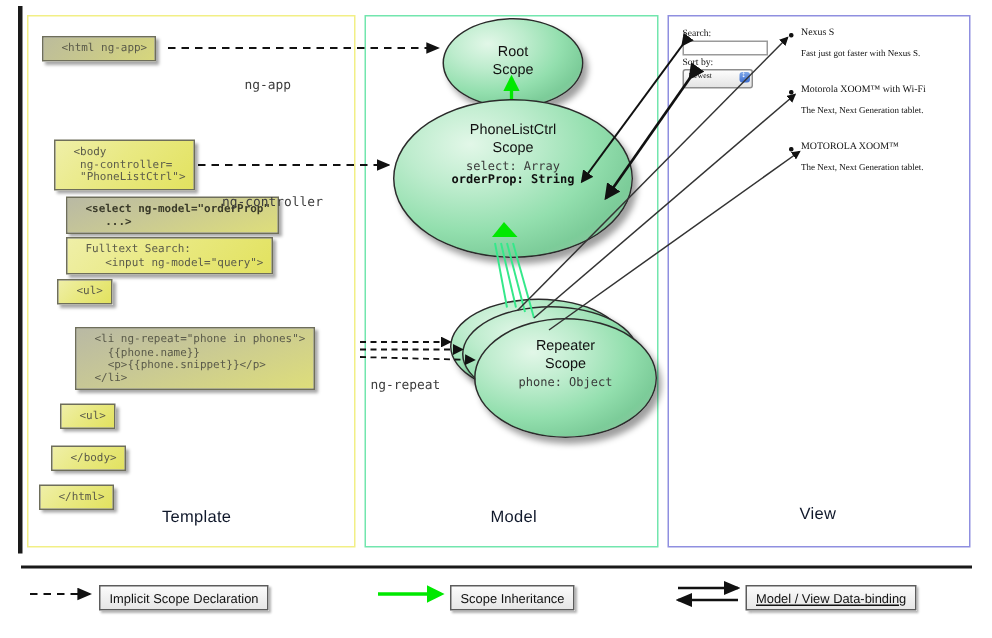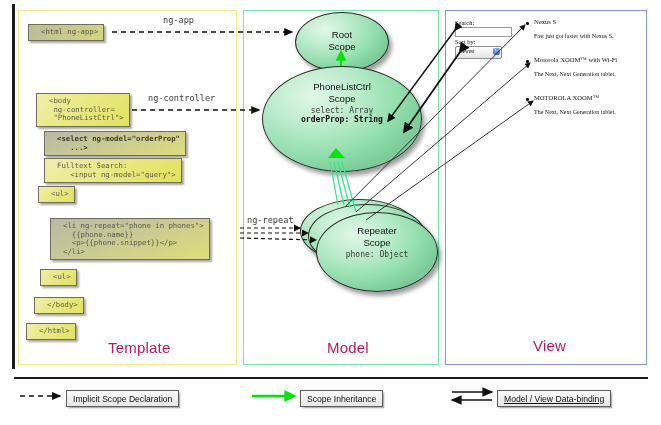--- a/index.html
+++ b/index.html
@@ -13,21 +13,21 @@
 
   
   .col{position:absolute;background:#ffffff;box-sizing:border-box;}
   .col.template{left:18px;  top:10px; width:219px; height:355px;
                  border:1.5px solid #f2ef86;}
   .col.model   {left:243px; top:10px; width:196px; height:355px;
                  border:1.5px solid #72e6ae;}
   .col.view    {left:445px; top:10px; width:202px; height:355px;
                  border:1.5px solid #8f8fe0;}
 
-  .col-label{position:absolute;font-size:15px;color:#be185d;
+  .col-label{position:absolute;font-size:11px;color:#0f172a;
              letter-spacing:.2px;white-space:nowrap;}
   .lbl-template{left:108px;top:339px;}
   .lbl-model{left:327px;top:339px;}
   .lbl-view{left:533px;top:337px;}
 
   
   .codebox{position:absolute;box-sizing:border-box;
            font-family:"DejaVu Sans Mono", monospace;
            font-size:7.3px;line-height:8.6px;color:#5a5a4a;
            border:1px solid #6e6e5a;
@@ -71,21 +71,21 @@
                  background:linear-gradient(#7fa7e8,#3f6fd0);border-radius:2px;}
   .vselect .knob:after{content:"\2195";position:absolute;left:1.4px;top:-1.6px;
                  font-size:5.6px;color:#fff;line-height:9px;}
   .phone-item{position:absolute;font-family:"Liberation Serif",serif;color:#111;}
   .phone-name{font-size:6.6px;white-space:nowrap;}
   .phone-snip{font-size:6px;white-space:nowrap;}
   .bullet{position:absolute;width:2.6px;height:2.6px;background:#111;border-radius:50%;}
 
   
   .arrow-label{position:absolute;font-family:"DejaVu Sans Mono", monospace;
-               font-size:8.6px;color:#3c3c3c;white-space:nowrap;}
+               font-size:8.6px;color:#3c3c3c;white-space:nowrap;margin-top:37px;}
   #lbl-ngapp{left:163px;top:15px;}
   #lbl-ngctrl{left:148px;top:93px;}
   #lbl-ngrep{left:247px;top:215px;}
 
   
   .legend-rule{position:absolute;left:14px;top:377px;width:634px;height:2px;
                background:#1a1a1a;}
   .legend-box{position:absolute;box-sizing:border-box;
               background:linear-gradient(#fbfbfb,#e6e6e6);
               border:1px solid #5c5c5c;

